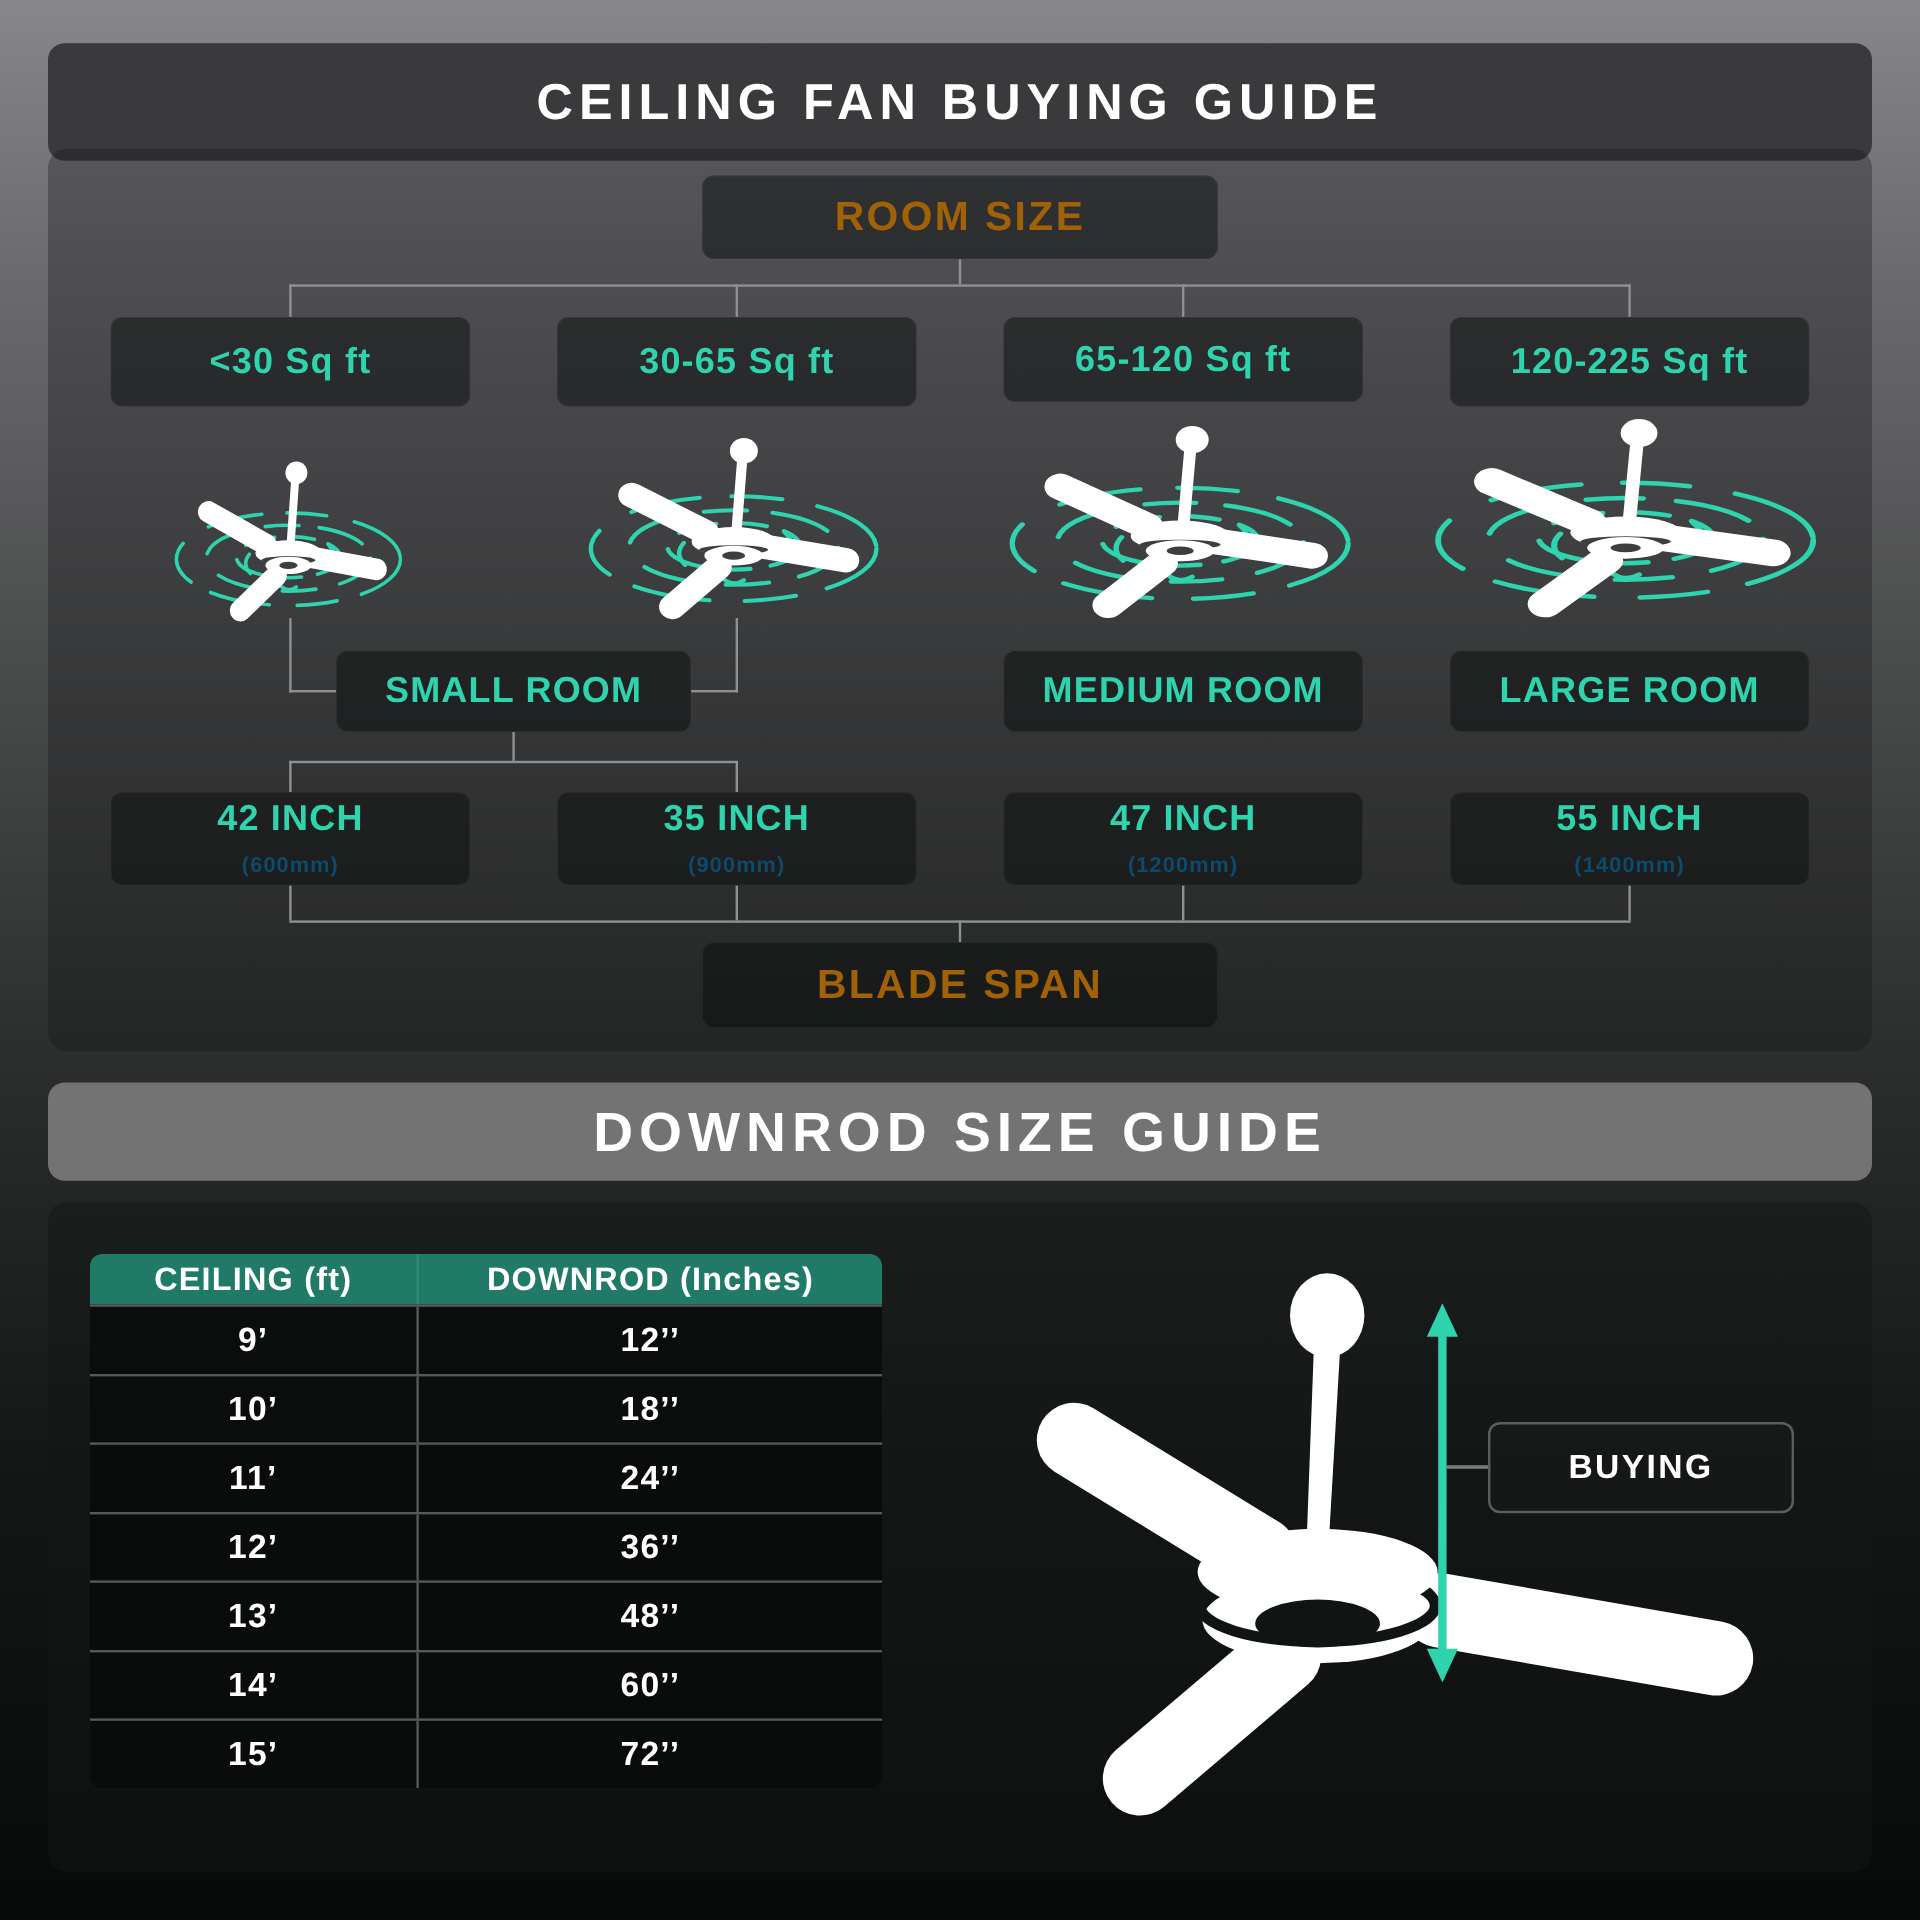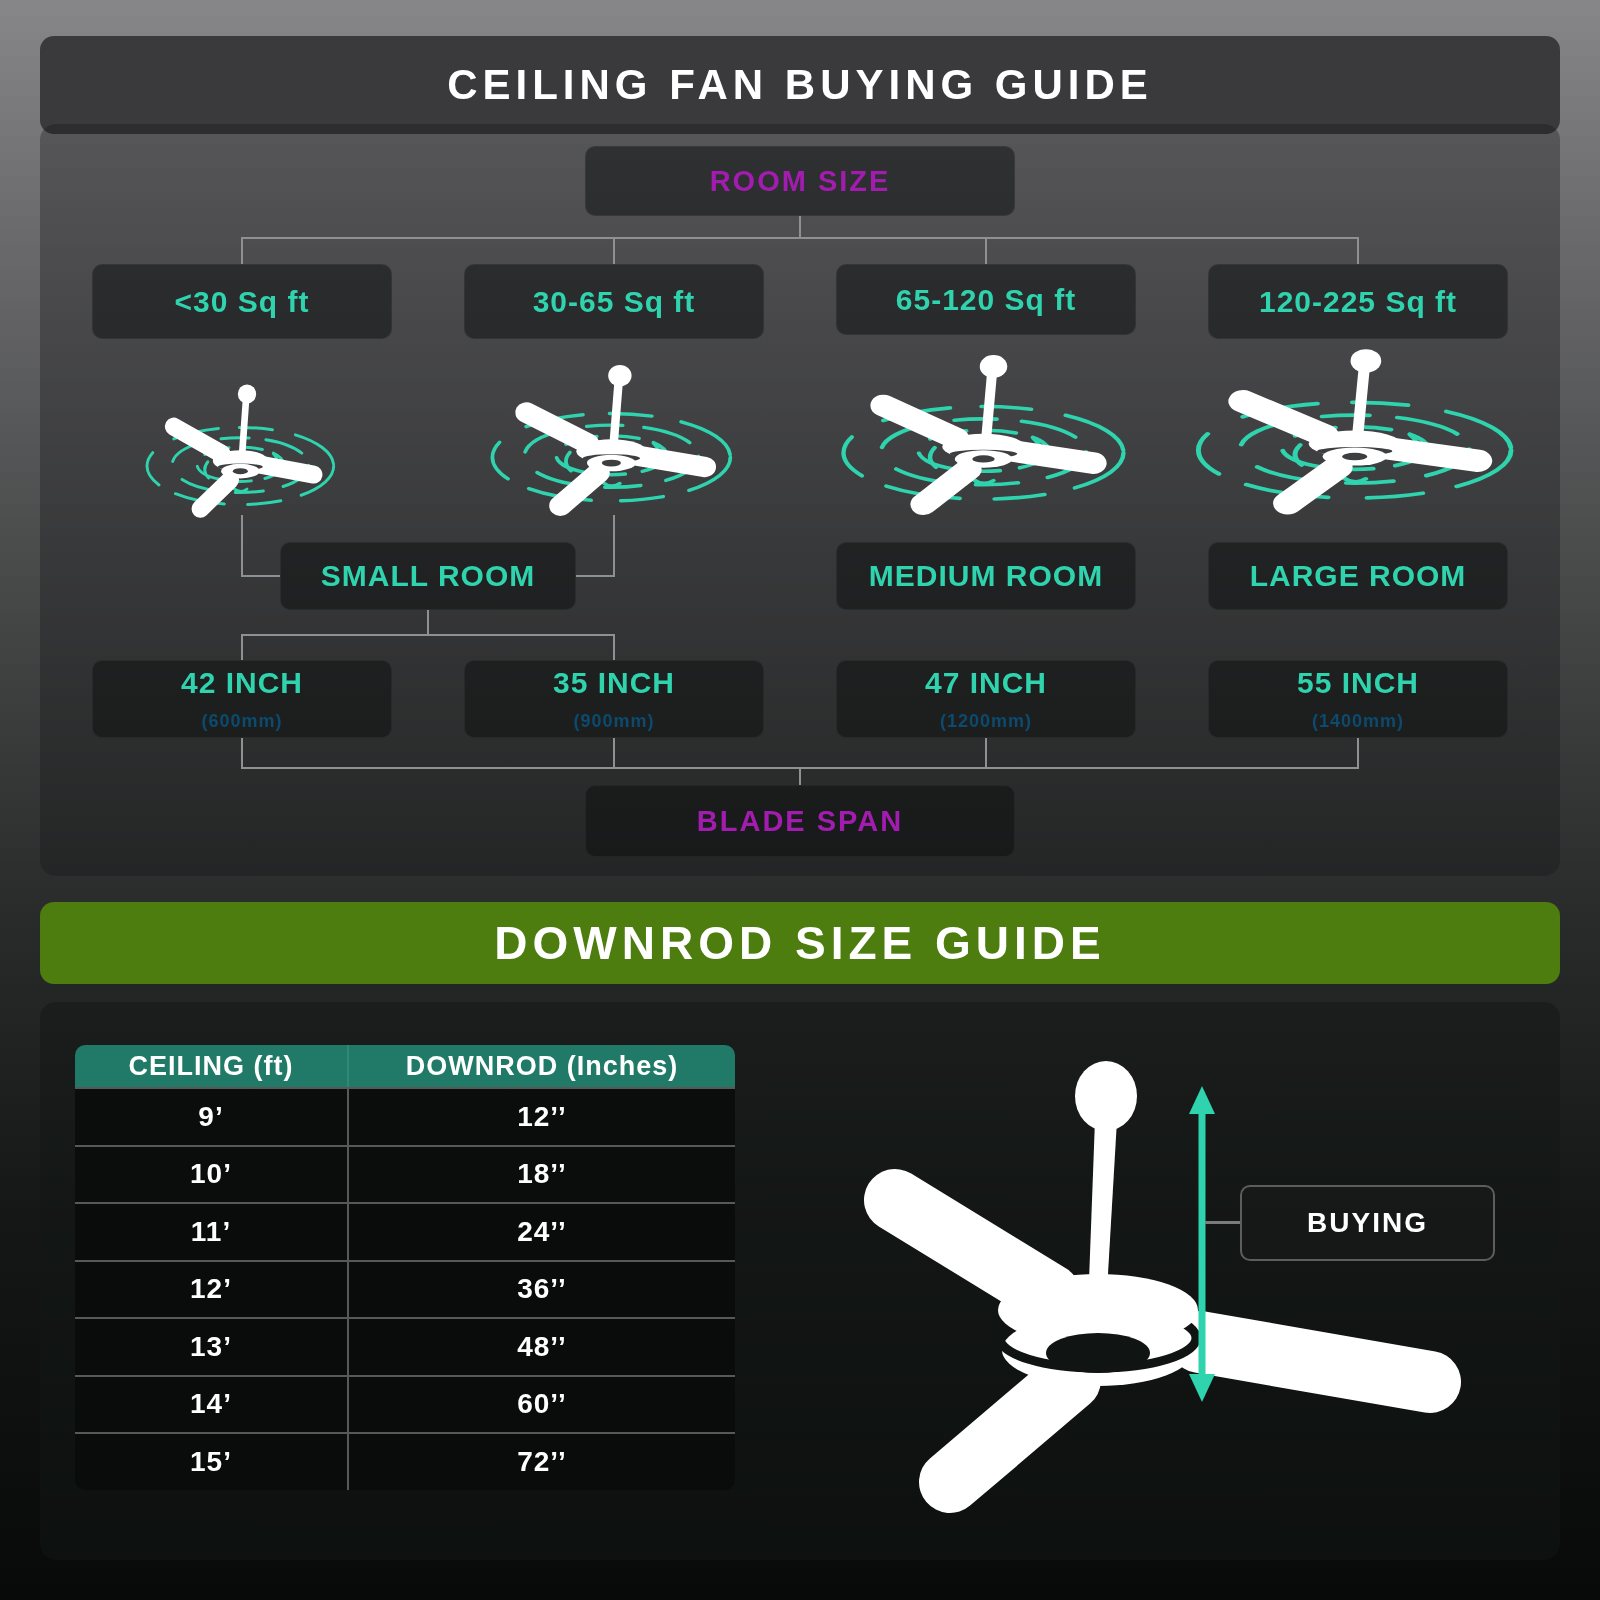--- a/index.html
+++ b/index.html
@@ -16,27 +16,27 @@
   }
   .abs{position:absolute;}
   
   .title-bar{left:40px;top:36px;width:1520px;height:98px;background:#3a3a3c;border-radius:14px;
     display:flex;align-items:center;justify-content:center;}
   .title-bar span{color:#fff;font-size:42px;font-weight:bold;letter-spacing:5px;}
   
   .flow-panel{left:40px;top:124px;width:1520px;height:752px;background:rgba(18,18,22,0.32);border-radius:16px;}
   .node{background:rgba(14,15,16,0.52);border-radius:10px;border:1px solid rgba(255,255,255,0.05);
     display:flex;flex-direction:column;align-items:center;justify-content:center;}
-  .node .w{color:#a21caf;font-size:29px;font-weight:bold;letter-spacing:2px;}
+  .node .w{color:#a16207;font-size:34px;font-weight:bold;letter-spacing:2px;}
   .node .t{color:var(--accent);font-size:30px;font-weight:bold;letter-spacing:1px;}
   .node .mm{color:#0c4a6e;font-size:18px;font-weight:bold;letter-spacing:1px;margin-top:11px;}
   .cline{position:absolute;background:var(--connector);}
   .fanbox svg{display:block;width:100%;height:100%;}
   
-  .downrod-bar{left:40px;top:902px;width:1520px;height:82px;background:#4d7c0f;border-radius:14px;
+  .downrod-bar{left:40px;top:902px;width:1520px;height:82px;background:#737373;border-radius:14px;
     display:flex;align-items:center;justify-content:center;}
   .downrod-bar span{color:#fff;font-size:46px;font-weight:bold;letter-spacing:5px;}
   
   .bottom-panel{left:40px;top:1002px;width:1520px;height:558px;background:rgba(18,22,20,0.5);border-radius:16px;}
   .drtable{left:35px;top:43px;width:660px;border-radius:10px;overflow:hidden;background:rgba(8,10,9,0.78);}
   .drtable .hrow{display:flex;height:42px;background:var(--table_header);}
   .drtable .hcell{display:flex;align-items:center;justify-content:center;color:#fff;font-size:27px;font-weight:bold;letter-spacing:1px;}
   .drtable .row{display:flex;height:57.5px;border-top:2px solid #565958;}
   .drtable .row:first-of-type{border-top:none;}
   .drtable .cell{display:flex;align-items:center;justify-content:center;color:#fff;font-size:28px;font-weight:bold;letter-spacing:1px;}

